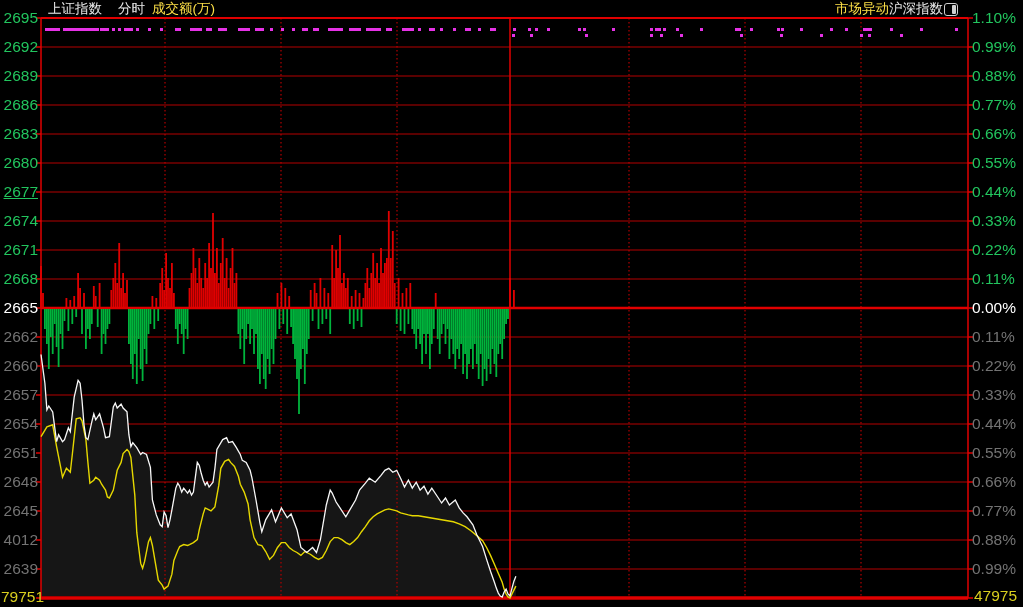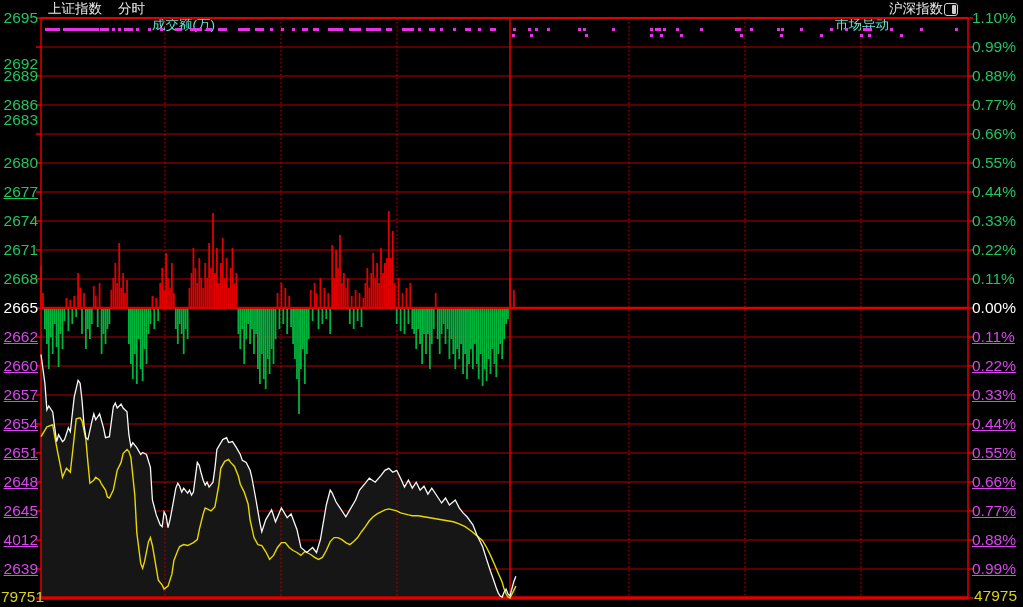--- a/index.html
+++ b/index.html
@@ -1,23 +1,23 @@
 <!DOCTYPE html>
 <html><head>
 <meta charset="utf-8">
 <style>
   html,body{margin:0;padding:0;background:#000;}
   #stage{position:relative;width:1023px;height:607px;background:#000;overflow:hidden;
          font-family:"Liberation Sans","DejaVu Sans",sans-serif;}
   .hdr{position:absolute;top:1px;height:28px;line-height:16px;font-size:13.5px;white-space:nowrap;}
   .white-t{color:#e8e8e8;}
-  .yellow-t{color:#5eead4;margin-top:16px;}
+  .yellow-t{color:#fde047;}
   .axis-label{position:absolute;height:16px;line-height:16px;font-size:15.5px;white-space:nowrap;}
   .lab-up{color:#22c55e;}
-  .lab-down{color:#d946ef;text-decoration:underline;}
+  .lab-down{color:#737373;}
   .lab-flat{color:#ffffff;}
   #left-axis .axis-label{right:985px;text-align:right;}
   #right-axis .axis-label{left:972px;text-align:left;}
   .corner-val{position:absolute;height:16px;line-height:16px;font-size:15.5px;color:#d9cf1f;text-align:right;}
   #panel-icon{position:absolute;top:3px;width:12px;height:11px;border:1.5px solid #cfcfcf;
               border-radius:3px;}
   #panel-icon .bar{position:absolute;right:1px;top:1px;bottom:1px;width:4px;background:#cfcfcf;border-radius:1px;}
   svg{position:absolute;left:0;top:0;}
 </style>
 </head>
@@ -471,24 +471,24 @@
       <rect x="740" y="34" width="3" height="3" fill="#e632e6"></rect>
       <rect x="780" y="34" width="3" height="3" fill="#e632e6"></rect>
       <rect x="820" y="34" width="3" height="3" fill="#e632e6"></rect>
       <rect x="860" y="34" width="3" height="3" fill="#e632e6"></rect>
       <rect x="868" y="34" width="3" height="3" fill="#e632e6"></rect>
       <rect x="900" y="34" width="3" height="3" fill="#e632e6"></rect>
     </svg>
 
   <div id="left-axis">
       <div class="axis-label lab-up" style="top: 10px;">2695</div>
-      <div class="axis-label lab-up" style="top: 39px; margin-top: 17px;">2692</div>
+      <div class="axis-label lab-up" style="top: 39px;">2692</div>
       <div class="axis-label lab-up" style="top: 68px;">2689</div>
       <div class="axis-label lab-up" style="top: 97px;">2686</div>
-      <div class="axis-label lab-up" style="top: 112px;">2683</div>
+      <div class="axis-label lab-up" style="top: 126px;">2683</div>
       <div class="axis-label lab-up" style="top: 155px;">2680</div>
       <div class="axis-label lab-up" style="top: 184px; text-decoration: underline;">2677</div>
       <div class="axis-label lab-up" style="top: 213px; margin-left: 14px;">2674</div>
       <div class="axis-label lab-up" style="top: 242px;">2671</div>
       <div class="axis-label lab-up" style="top: 271px;">2668</div>
       <div class="axis-label lab-flat" style="top: 300px;">2665</div>
       <div class="axis-label lab-down" style="top: 329px;">2662</div>
       <div class="axis-label lab-down" style="top: 358px;">2660</div>
       <div class="axis-label lab-down" style="top: 387px;">2657</div>
       <div class="axis-label lab-down" style="top: 416px;">2654</div>

